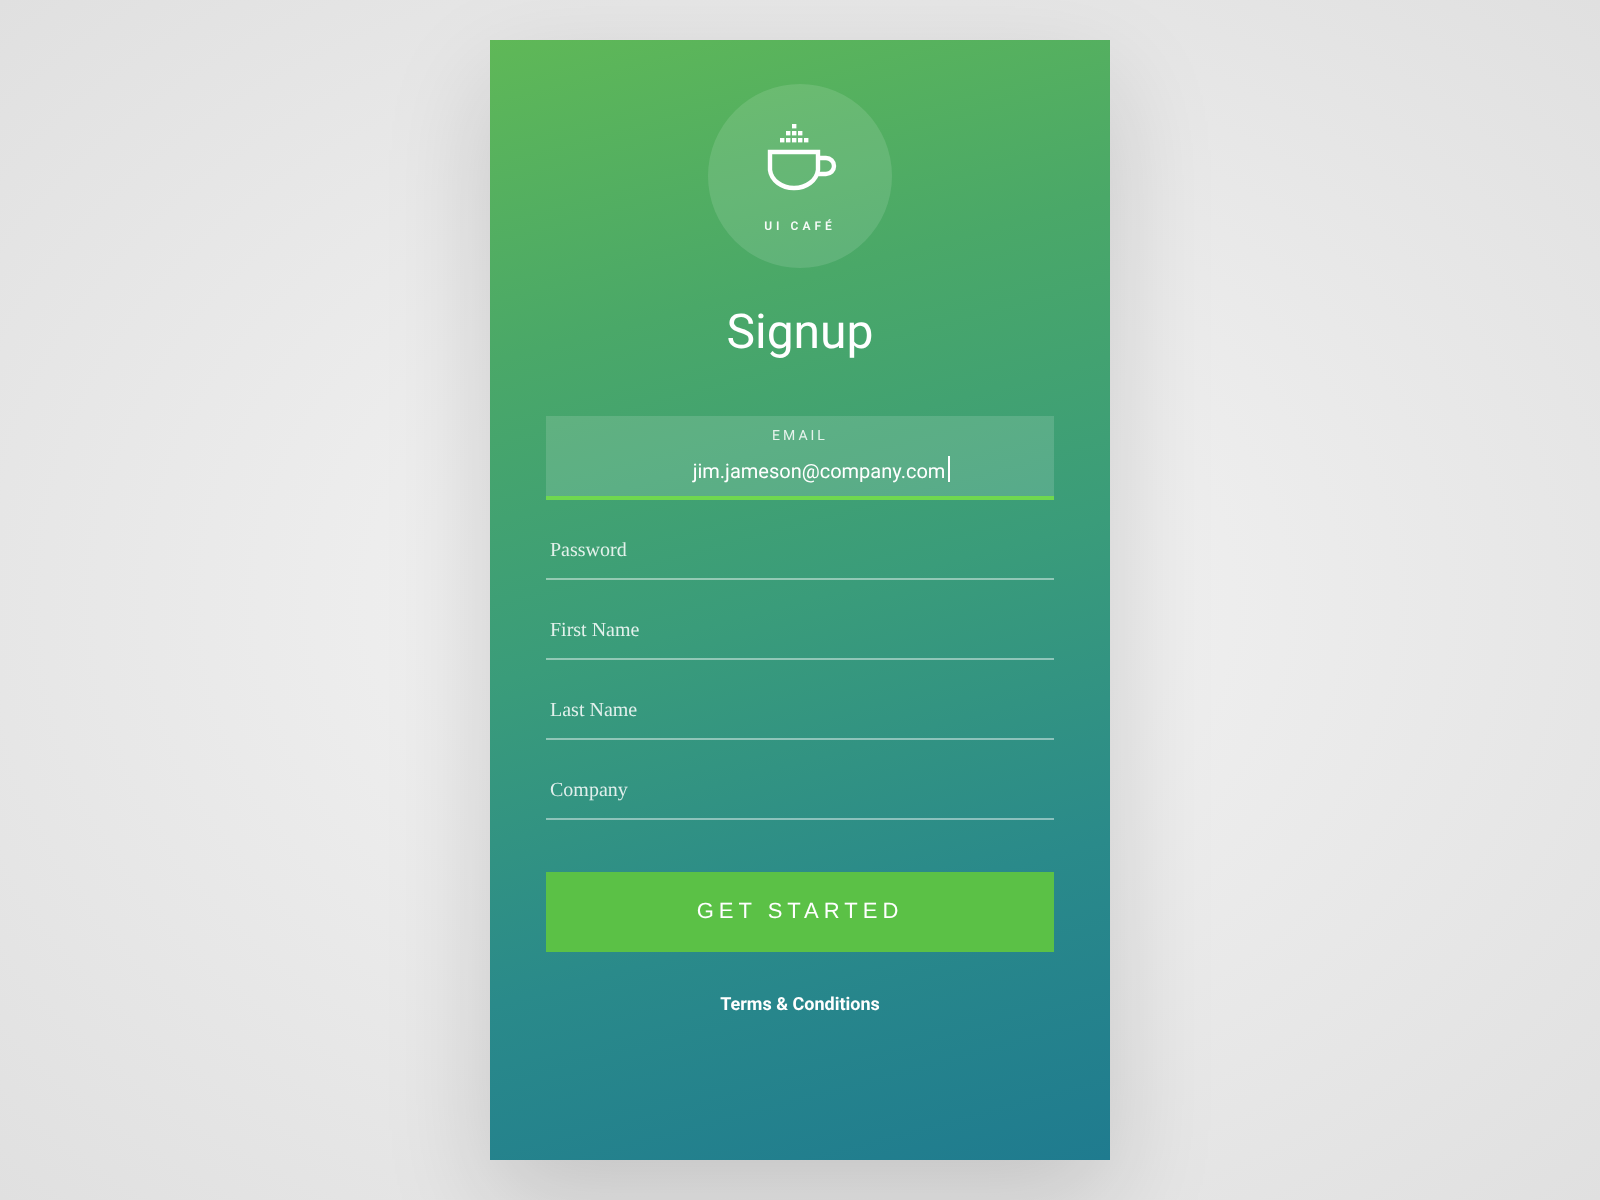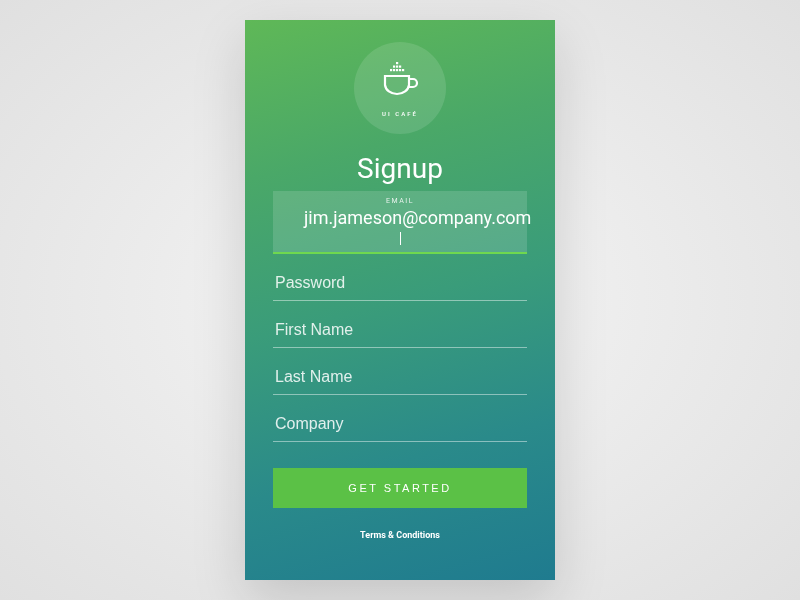--- a/index.html
+++ b/index.html
@@ -36,63 +36,64 @@
   }
   .logo-circle svg { display: block; }
   .brand {
     font-size: 6px;
     letter-spacing: 2px;
     margin-top: 6px;
     font-weight: 600;
     opacity: 0.95;
   }
   .title {
-    font-size: 28px;
+    font-size: 24px;
     font-weight: 400;
     margin-top: 18px;
-    margin-bottom: 6px;
+    margin-bottom: 28px;
   }
   .fields { width: 100%; }
   .field-active {
     background: rgba(255,255,255,0.14);
     border-bottom: 2px solid #6fd84f;
     padding: 6px 10px 5px;
     margin-bottom: 10px;
     text-align: center;
   }
   .field-active .label {
     font-size: 7px;
     letter-spacing: 1.5px;
     opacity: 0.85;
     display: block;
     margin-bottom: 2px;
   }
   .field-active .value {
-    font-size: 18px;
+    font-size: 10px;
     color: #fff;
     margin-left: 21px;
   }
   .cursor {
     display: inline-block;
     width: 1px;
     height: 13px;
     background: #fff;
     vertical-align: middle;
     margin-left: 1px;
   }
   .field {
     border: none;
     border-bottom: 1px solid rgba(255,255,255,0.45);
     background: transparent;
     width: 100%;
     padding: 10px 2px 8px;
-    font-size: 16px;
+    font-size: 10px;
     color: #fff;
     margin-bottom: 10px;
     outline: none;
+    font-family: Liberation Serif, serif;
   }
   .field::placeholder { color: rgba(255,255,255,0.85); }
   .cta {
     width: 100%;
     background: #5bc146;
     border: none;
     color: #fff;
     font-size: 11px;
     letter-spacing: 2.5px;
     padding: 14px 0;

